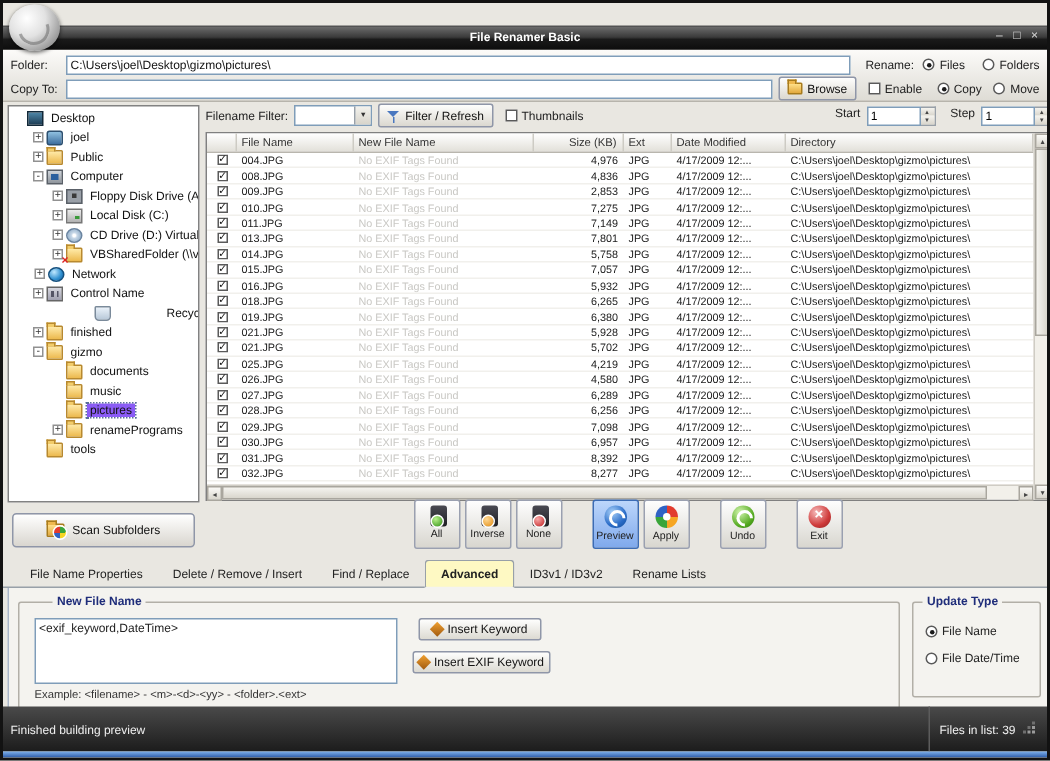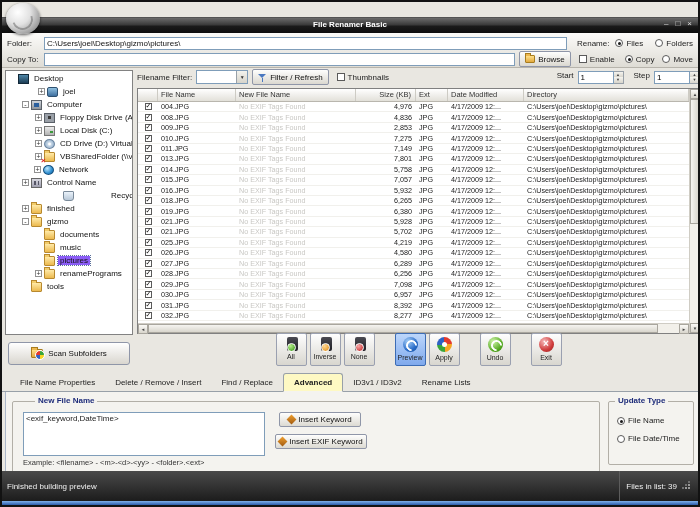--- a/index.html
+++ b/index.html
@@ -267,24 +267,29 @@
       </span>
     </span>
   </div>
 
   <div class="tree" id="tree">
       <div class="trow" style="padding-left: 3px;">
         <span class="expander" style="visibility: hidden;"></span>
         <span class="ti ti-desktop"></span>
         <span class="tlabel">Desktop</span>
       </div>
-      <div class="trow" style="padding-left: 32px;">
+      <div class="trow" style="padding-left: 16px;">
         <span class="expander">+</span>
         <span class="ti ti-user"></span>
         <span class="tlabel">joel</span>
+      </div>
+      <div class="trow" style="padding-left: 16px;">
+        <span class="expander">+</span>
+        <span class="ti ti-folder"></span>
+        <span class="tlabel">Public</span>
       </div>
       <div class="trow" style="padding-left: 16px;">
         <span class="expander">-</span>
         <span class="ti ti-computer"></span>
         <span class="tlabel">Computer</span>
       </div>
       <div class="trow" style="padding-left: 29px;">
         <span class="expander">+</span>
         <span class="ti ti-floppy"></span>
         <span class="tlabel">Floppy Disk Drive (A:)</span>
@@ -297,21 +302,21 @@
       <div class="trow" style="padding-left: 29px;">
         <span class="expander">+</span>
         <span class="ti ti-cd"></span>
         <span class="tlabel">CD Drive (D:) VirtualBox Guest</span>
       </div>
       <div class="trow" style="padding-left: 29px;">
         <span class="expander">+</span>
         <span class="ti ti-netfolder"></span>
         <span class="tlabel">VBSharedFolder (\\vboxsvr) (Z</span>
       </div>
-      <div class="trow" style="padding-left: 28px;">
+      <div class="trow" style="padding-left: 17px;">
         <span class="expander">+</span>
         <span class="ti ti-network"></span>
         <span class="tlabel">Network</span>
       </div>
       <div class="trow" style="padding-left: 16px;">
         <span class="expander">+</span>
         <span class="ti ti-control"></span>
         <span class="tlabel">Control Name</span>
       </div>
       <div class="trow" style="padding-left: 16px; gap: 32px;">

